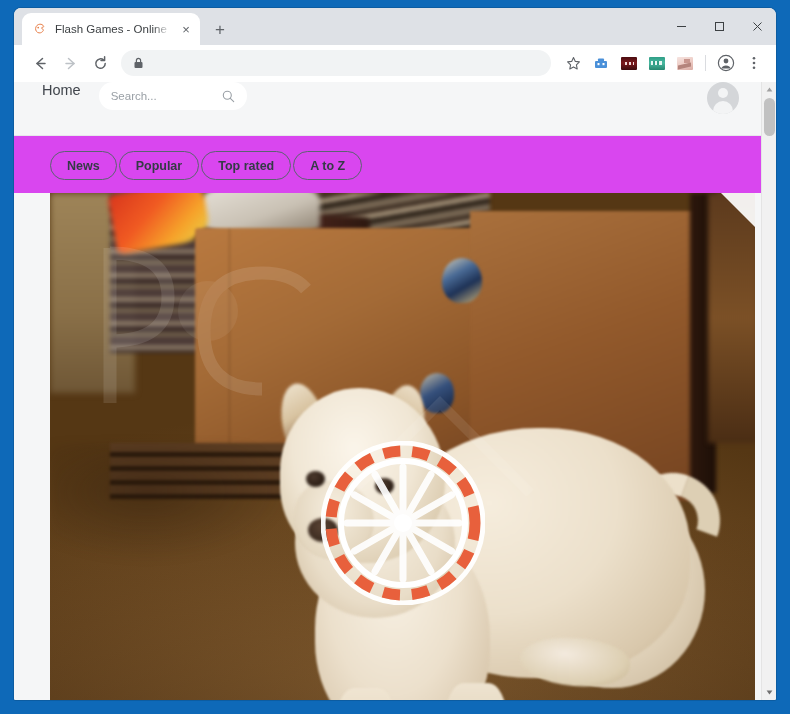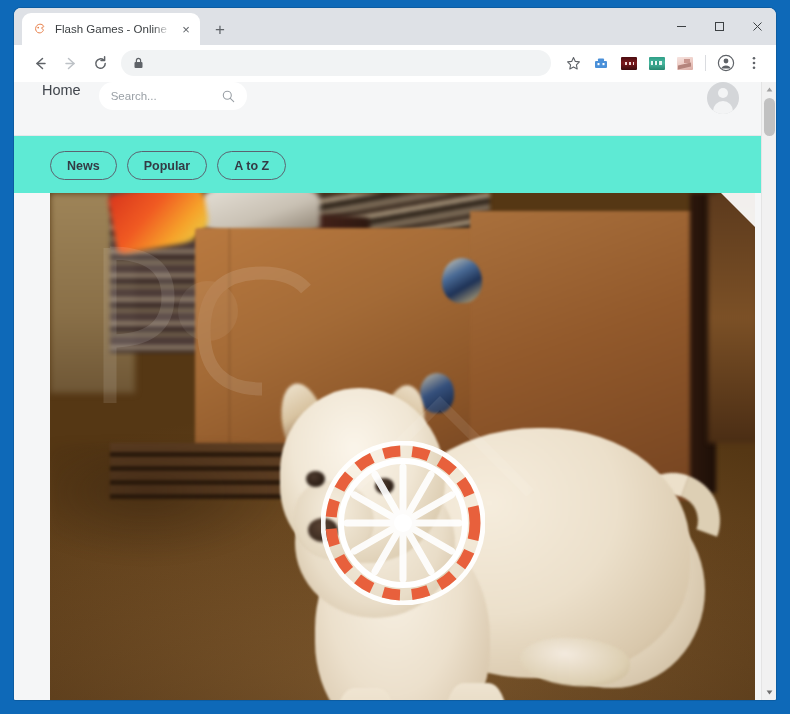--- a/index.html
+++ b/index.html
@@ -258,23 +258,23 @@
     left: 50%; top: 19px;
     width: 20px; height: 18px;
     margin-left: -10px;
     border-radius: 10px 10px 0 0;
     background: #f3f4f5;
   }
 
   
   #filter-bar {
     display: flex;
-    gap: 10px;
+    gap: 2px;
     padding: 15px 0 13px 36px;
-    background: #5eead4;
+    background: #d946ef;
   }
 
   .pill {
     height: 29px;
     border: 1.4px solid #5b6370;
     border-radius: 15px;
     background: transparent;
     color: #343b45;
     font-family: "Liberation Sans", sans-serif;
     font-size: 12.5px;
@@ -706,20 +706,21 @@
           </div>
 
           <div id="header-spacer"></div>
 
           <div id="avatar"></div>
         </div>
 
         <div id="filter-bar">
           <button class="pill">News</button>
           <button class="pill">Popular</button>
+          <button class="pill">Top rated</button>
           <button class="pill">A to Z</button>
         </div>
 
         <div id="hero-card">
 
           <div class="bg-layer" id="left-wall"></div>
           <div class="bg-layer" id="shelf-stack"></div>
           <div class="bg-layer" id="shelf-books"></div>
           <div class="bg-layer" id="dark-band"></div>
           <div class="bg-layer" id="white-bag"></div>

